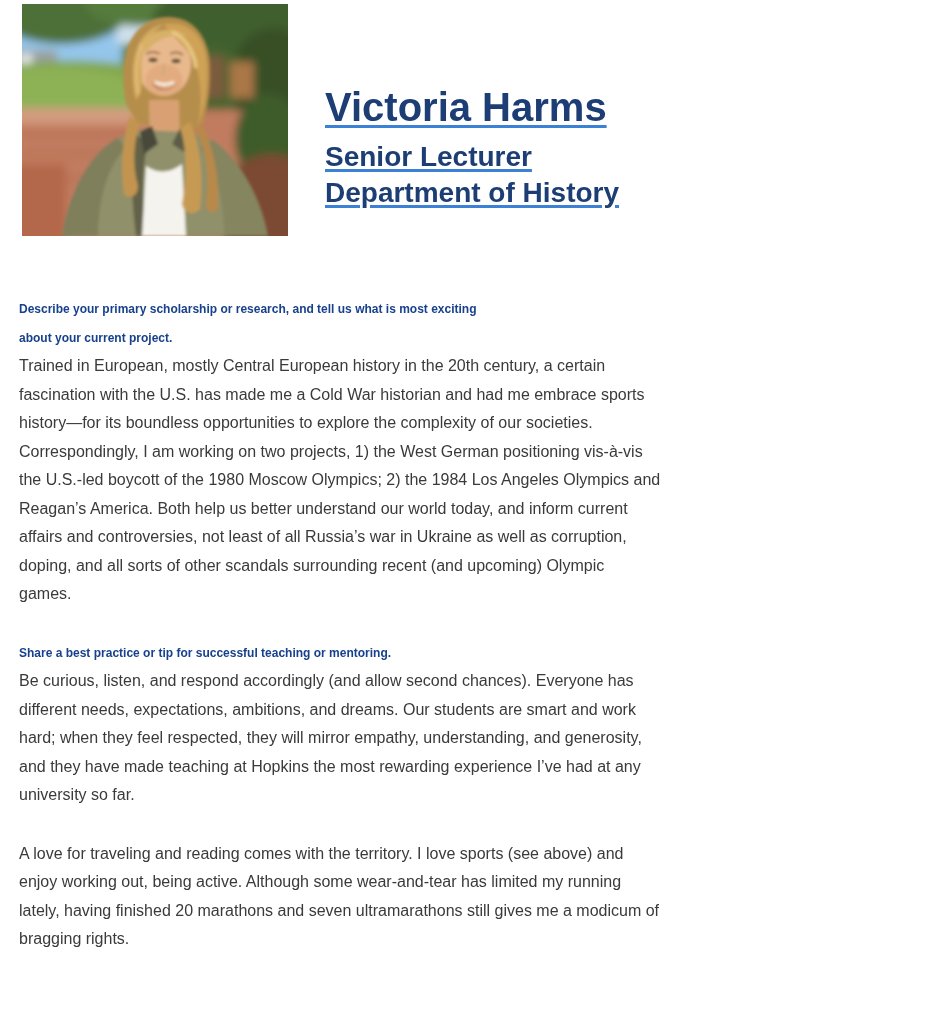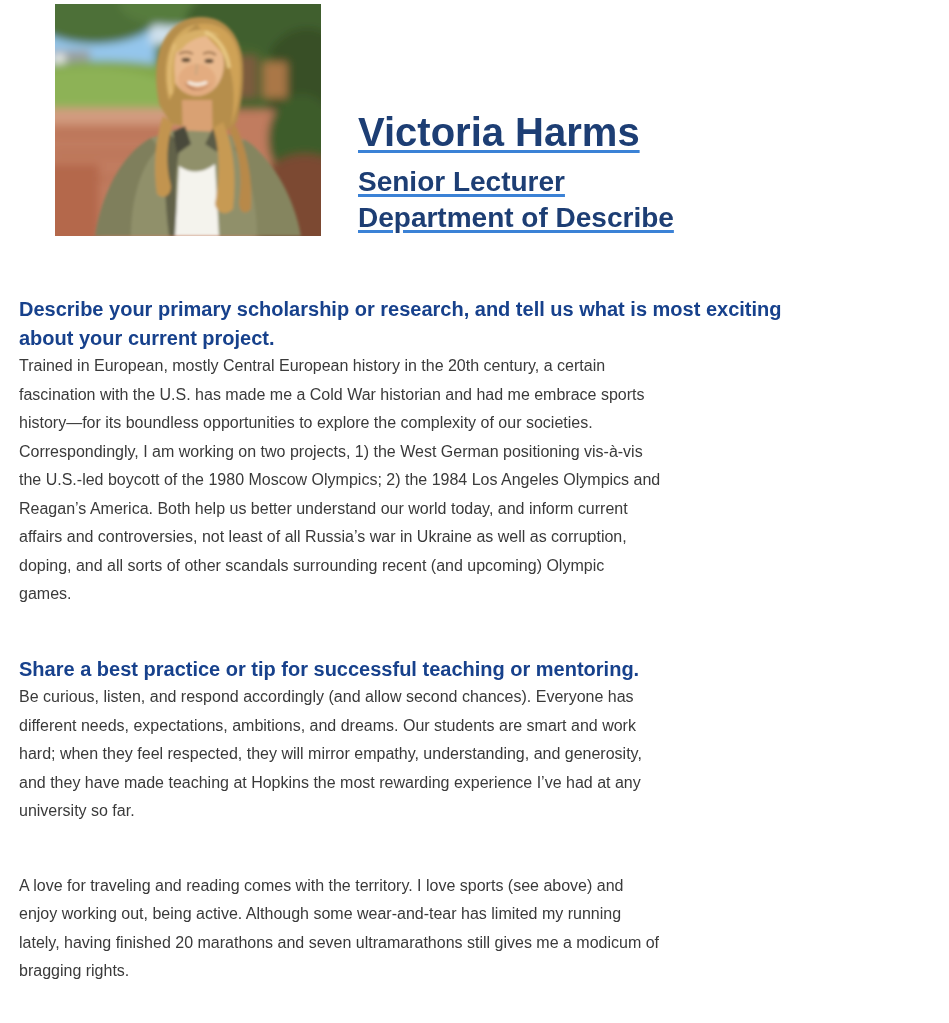--- a/index.html
+++ b/index.html
@@ -9,21 +9,21 @@
     -webkit-font-smoothing: antialiased;
   }
   .page {
     position: relative;
     width: 949px;
     min-height: 1023px;
     box-sizing: border-box;
     background: var(--background, #ffffff);
     overflow: hidden;
   }
-  .profile-header { display: flex; align-items: flex-end; padding-left: 33px; }
+  .profile-header { display: flex; align-items: center; }
   .photo {
     flex: none;
     margin: 4px 0 0 22px;
     width: 266px;
     height: 232px;
     overflow: hidden;
   }
   .photo svg { display: block; }
   .id-block { margin-left: 37px; padding-top: 58px; }
   h1.name { margin: 0; font-size: 40px; line-height: 48px; font-weight: 700; }
@@ -41,34 +41,34 @@
     color: var(--link-text, #1d3e74);
     text-decoration: underline;
     text-decoration-color: var(--link-underline, #3b82d6);
     text-decoration-thickness: 2.5px;
     text-underline-offset: 3px;
     cursor: pointer;
   }
   main.qa-content { margin: 59px 24px 40px 19px; }
   .question {
     margin: 0;
-    font-size: 20px;
+    font-size: 12px;
     line-height: 28.5px;
     font-weight: 700;
     color: var(--question, #17418c);
     white-space: pre-line;
   }
   .answer {
     margin: 0;
     font-size: 16px;
     line-height: 28.5px;
     color: var(--body, #3a3a3a);
     white-space: pre-line;
   }
-  .qa + .qa { margin-top: 46px; }
+  .qa + .qa { margin-top: 30px; }
 </style>
 </head>
 <body>
 
 <div class="page">
 
   <header class="profile-header">
 
     <div class="photo">
       <svg width="266" height="232" viewBox="0 0 266 232" xmlns="http://www.w3.org/2000/svg">
@@ -138,21 +138,21 @@
             <path d="M150,28 C164,34 172,48 174,64" stroke="#ecd08c" stroke-width="4" fill="none" opacity="0.8"></path>
             <path d="M120,40 C114,56 113,74 116,90" stroke="#e2bd77" stroke-width="3.5" fill="none" opacity="0.8"></path>
           </g>
         </g>
       </svg>
     </div>
 
     <div class="id-block">
       <h1 class="name"><a>Victoria Harms</a></h1>
       <div class="subtitle first"><a>Senior Lecturer</a></div>
-      <div class="subtitle"><a>Department of Describe</a></div>
+      <div class="subtitle"><a>Department of History</a></div>
     </div>
 
   </header>
 
   <main class="qa-content">
 
     <section class="qa">
       <h2 class="question">Describe your primary scholarship or research, and tell us what is most exciting
 about your current project.</h2>
       <p class="answer">Trained in European, mostly Central European history in the 20th century, a certain

